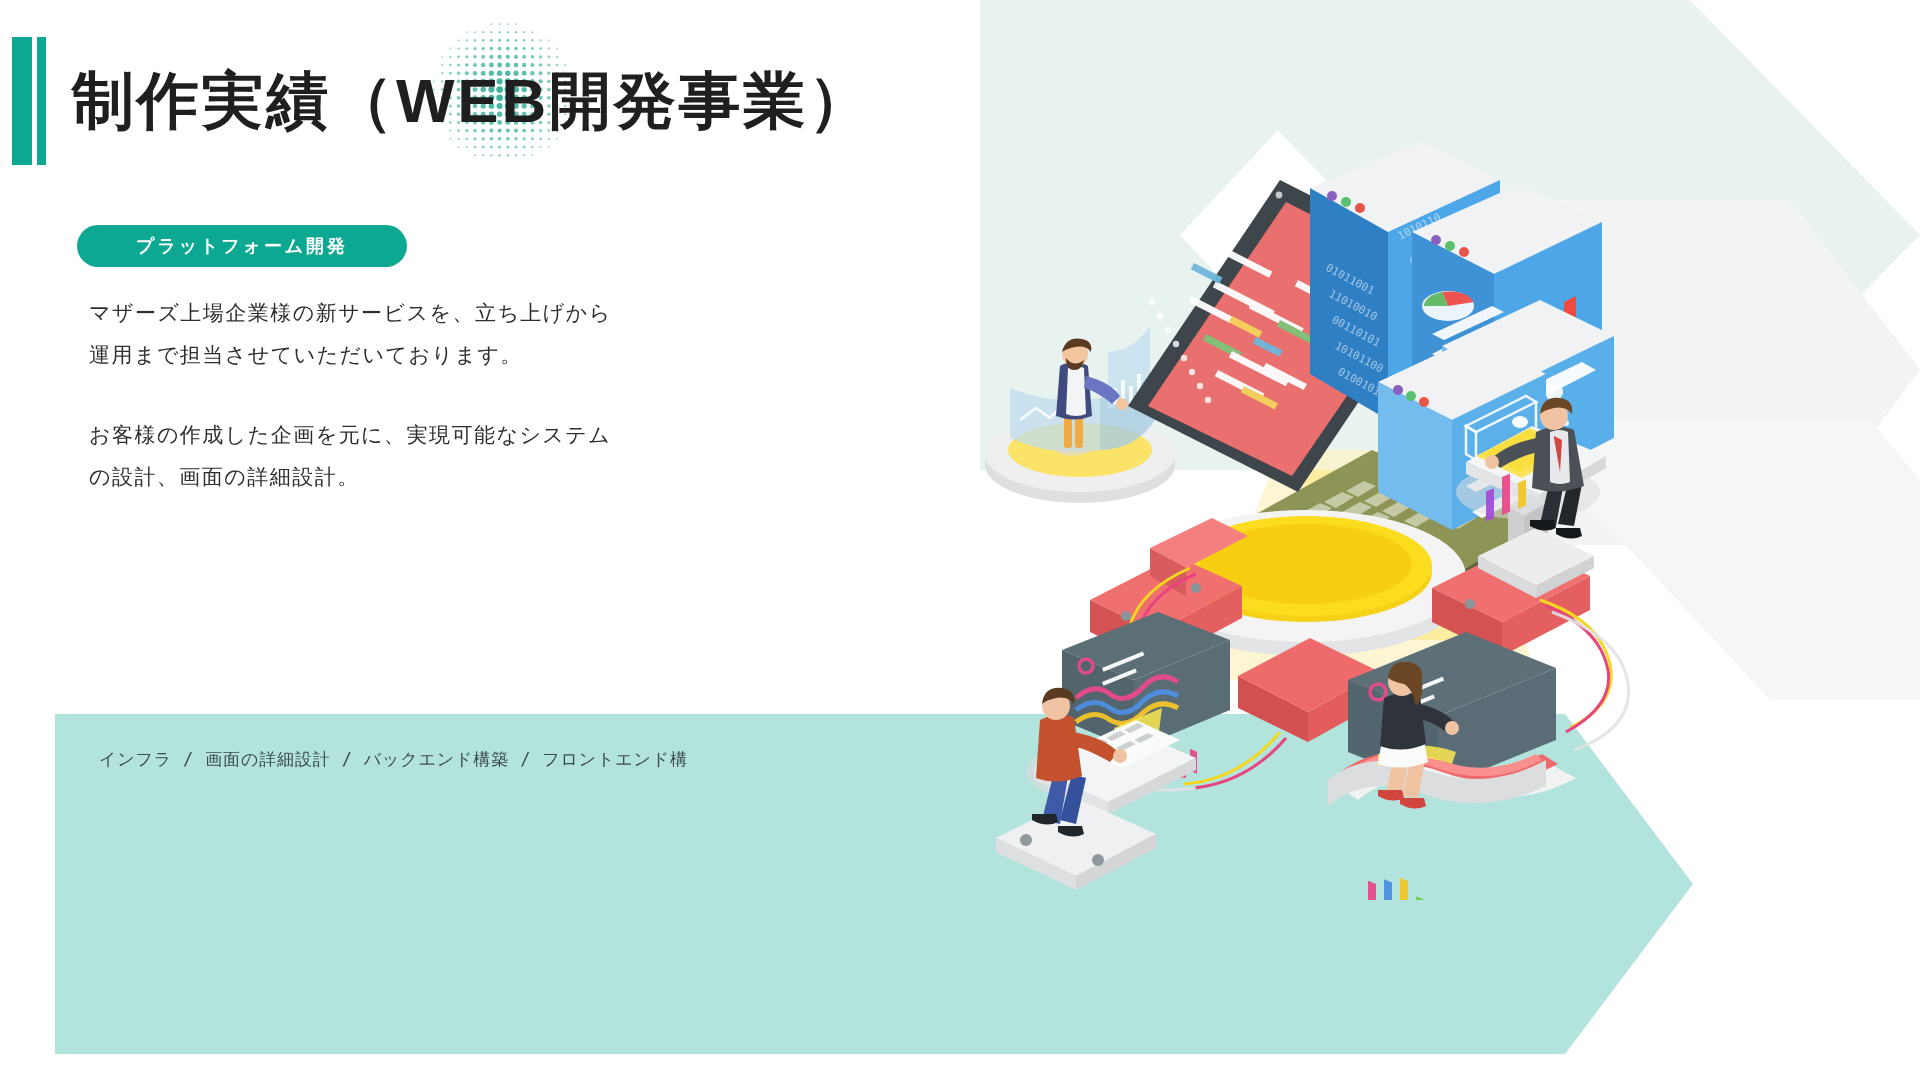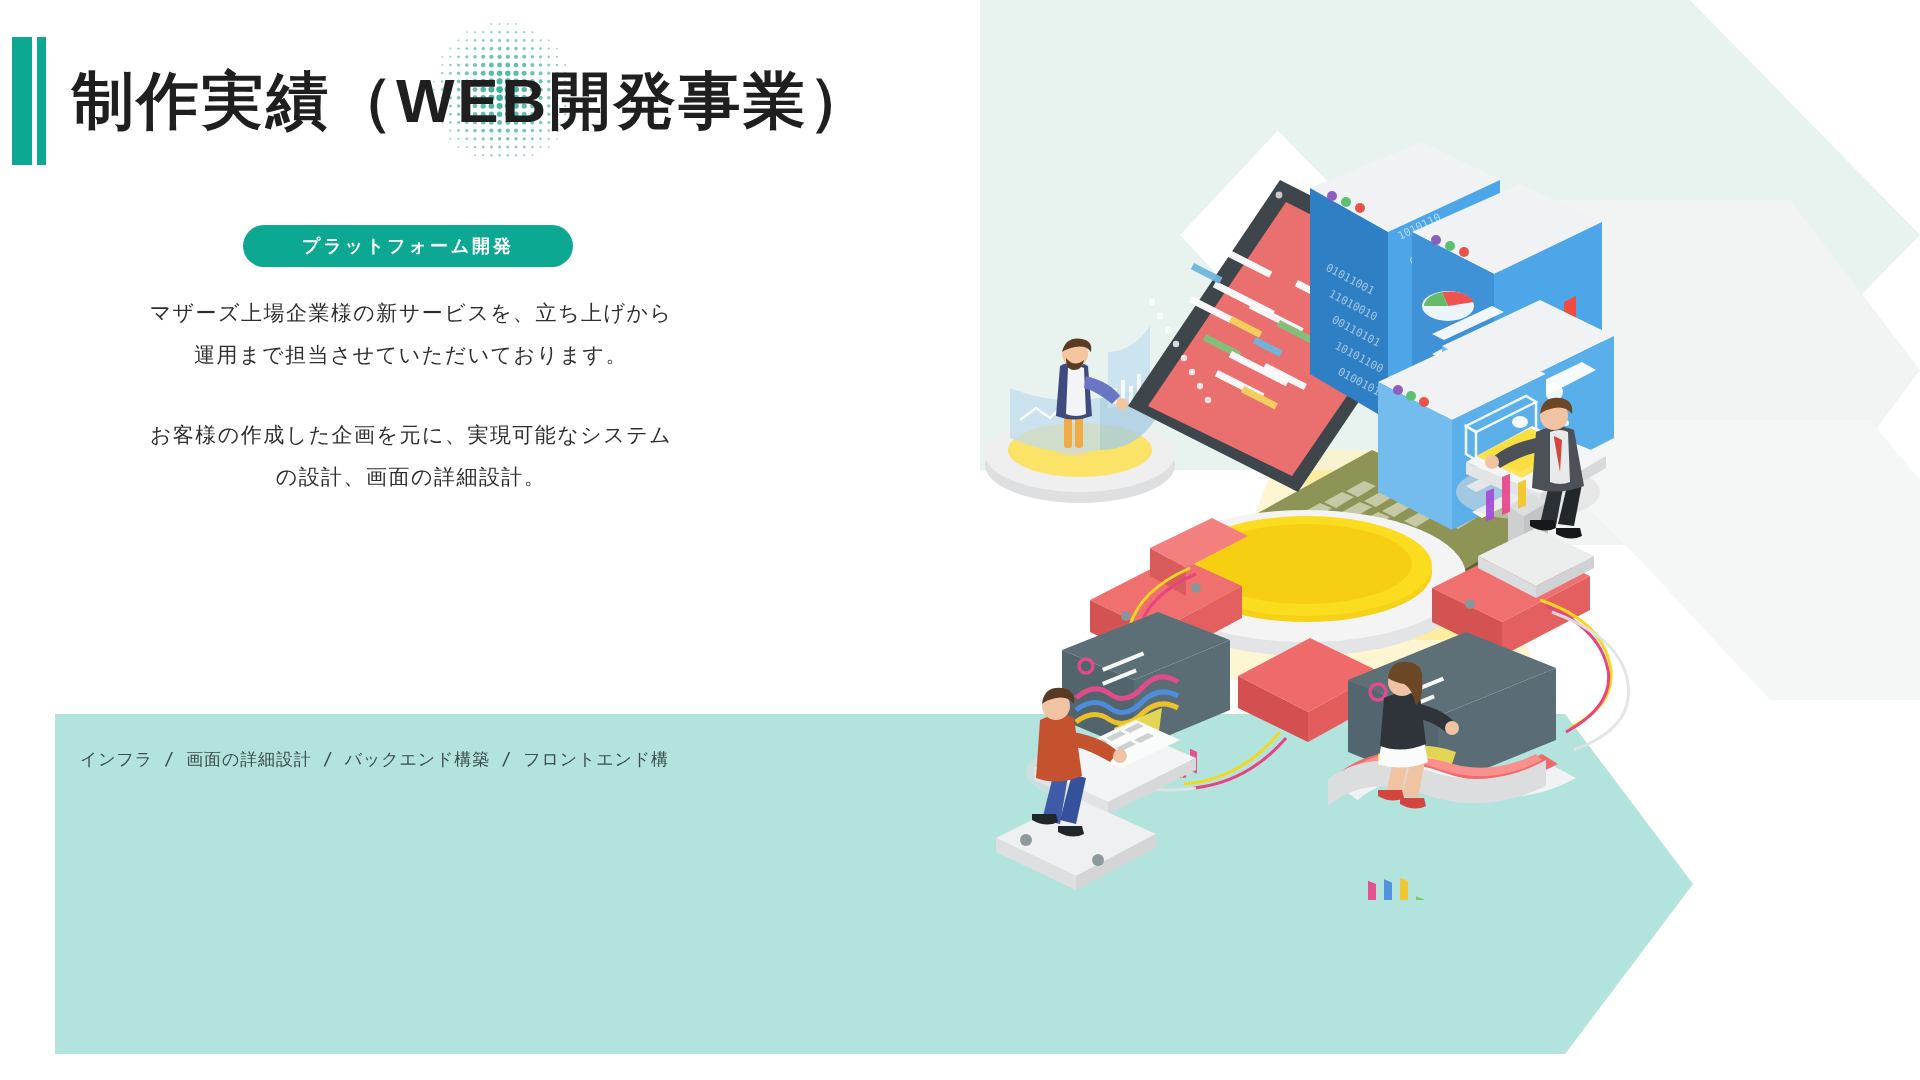--- a/index.html
+++ b/index.html
@@ -70,25 +70,24 @@
     top: 20px;
     width: 146px;
     height: 146px;
     z-index: 1;
     pointer-events: none;
   }
 
   
   .content {
     position: absolute;
-    left: 48px;
+    left: 77px;
     top: 225px;
     width: 720px;
     z-index: 6;
-    text-align: center;
   }
   .badge {
     display: inline-flex;
     align-items: center;
     justify-content: center;
     min-width: 330px;
     height: 42px;
     padding: 0 26px;
     border-radius: 21px;
     background: #0da892;
@@ -136,21 +135,21 @@
     top: 714px;
     width: 0;
     height: 0;
     border-top: 170px solid transparent;
     border-bottom: 170px solid transparent;
     border-left: 128px solid #b2e4dd;
     z-index: 2;
   }
   .tech-list {
     position: absolute;
-    left: 80px;
+    left: 99px;
     top: 742px;
     width: 720px;
     font-family: "DejaVu Sans Mono", "Liberation Mono", monospace;
     font-size: 17px;
     line-height: 2.0;
     letter-spacing: 0.05em;
     color: #3c4b4b;
     z-index: 5;
   }
 

